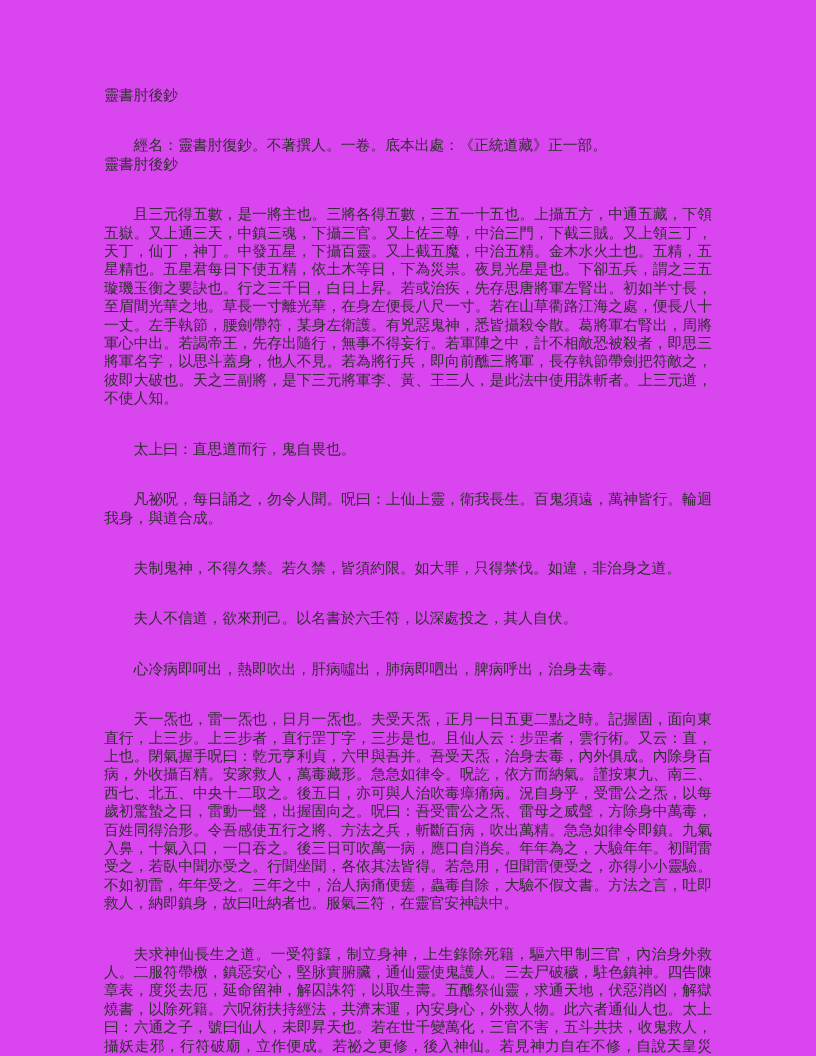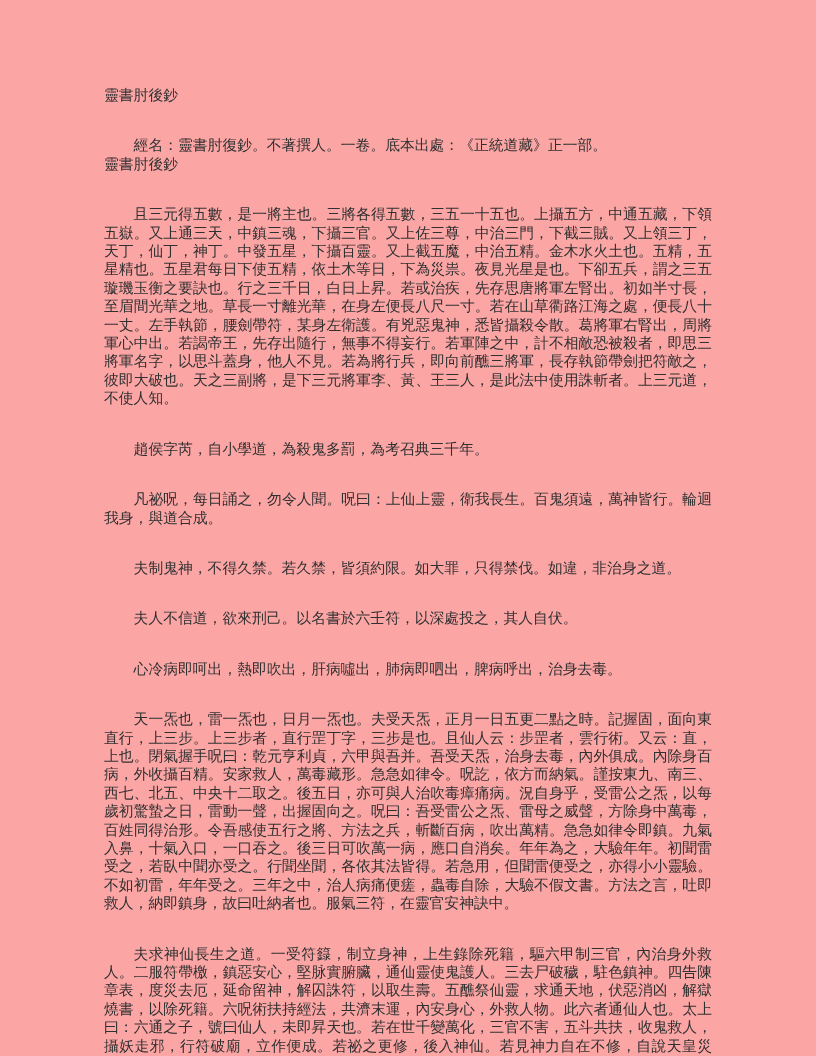--- a/index.html
+++ b/index.html
@@ -32,25 +32,25 @@
     letter-spacing: 0;
   }
   .para.indent {
     text-indent: 2em;
     margin-top: 32px;
   }
 </style>
 </head>
 <body style="background: rgb(255, 255, 255);">
 
-<div class="page" style="background: #fca5a5;">
+<div class="page" style="background: #d946ef;">
     <p class="para" style="color: rgb(48, 48, 48);">靈書肘後鈔</p>
     <p class="para indent" style="color: rgb(48, 48, 48);">經名：靈書肘復鈔。不著撰人。一卷。底本出處：《正統道藏》正一部。</p>
     <p class="para" style="color: rgb(48, 48, 48);">靈書肘後鈔</p>
     <p class="para indent" style="color: rgb(48, 48, 48);">且三元得五數，是一將主也。三將各得五數，三五一十五也。上攝五方，中通五藏，下領五嶽。又上通三天，中鎮三魂，下攝三官。又上佐三尊，中治三門，下截三賊。又上領三丁，天丁，仙丁，神丁。中發五星，下攝百靈。又上截五魔，中治五精。金木水火土也。五精，五星精也。五星君每日下使五精，依土木等日，下為災祟。夜見光星是也。下卻五兵，謂之三五璇璣玉衡之要訣也。行之三千日，白日上昇。若或治疾，先存思唐將軍左腎出。初如半寸長，至眉間光華之地。草長一寸離光華，在身左便長八尺一寸。若在山草衢路江海之處，便長八十一丈。左手執節，腰劍帶符，某身左衛護。有兇惡鬼神，悉皆攝殺令散。葛將軍右腎出，周將軍心中出。若謁帝王，先存出隨行，無事不得妄行。若軍陣之中，計不相敵恐被殺者，即思三將軍名字，以思斗蓋身，他人不見。若為將行兵，即向前醮三將軍，長存執節帶劍把符敵之，彼即大破也。天之三副將，是下三元將軍李、黃、王三人，是此法中使用誅斬者。上三元道，不使人知。</p>
-    <p class="para indent" style="color: rgb(48, 48, 48);">趙侯字芮，自小學道，為殺鬼多罰，為考召典三千年。</p>
+    <p class="para indent" style="color: rgb(48, 48, 48);">太上曰：直思道而行，鬼自畏也。</p>
     <p class="para indent" style="color: rgb(48, 48, 48);">凡祕呪，每日誦之，勿令人聞。呪曰：上仙上靈，衛我長生。百鬼須遠，萬神皆行。輪迴我身，與道合成。</p>
     <p class="para indent" style="color: rgb(48, 48, 48);">夫制鬼神，不得久禁。若久禁，皆須約限。如大罪，只得禁伐。如違，非治身之道。</p>
     <p class="para indent" style="color: rgb(48, 48, 48);">夫人不信道，欲來刑己。以名書於六壬符，以深處投之，其人自伏。</p>
     <p class="para indent" style="color: rgb(48, 48, 48);">心冷病即呵出，熱即吹出，肝病噓出，肺病即呬出，脾病呼出，治身去毒。</p>
     <p class="para indent" style="color: rgb(48, 48, 48);">天一炁也，雷一炁也，日月一炁也。夫受天炁，正月一日五更二點之時。記握固，面向東直行，上三步。上三步者，直行罡丁字，三步是也。且仙人云：步罡者，雲行術。又云：直，上也。閉氣握手呪曰：乾元亨利貞，六甲與吾并。吾受天炁，治身去毒，內外俱成。內除身百病，外收攝百精。安家救人，萬毒藏形。急急如律令。呪訖，依方而納氣。謹按東九、南三、西七、北五、中央十二取之。後五日，亦可與人治吹毒瘴痛病。況自身乎，受雷公之炁，以每歲初驚蟄之日，雷動一聲，出握固向之。呪曰：吾受雷公之炁、雷母之威聲，方除身中萬毒，百姓同得治形。令吾感使五行之將、方法之兵，斬斷百病，吹出萬精。急急如律令即鎮。九氣入鼻，十氣入口，一口吞之。後三日可吹萬一病，應口自消矣。年年為之，大驗年年。初聞雷受之，若臥中聞亦受之。行聞坐聞，各依其法皆得。若急用，但聞雷便受之，亦得小小靈驗。不如初雷，年年受之。三年之中，治人病痛便瘥，蟲毒自除，大驗不假文書。方法之言，吐即救人，納即鎮身，故曰吐納者也。服氣三符，在靈官安神訣中。</p>
     <p class="para indent" style="color: rgb(48, 48, 48);">夫求神仙長生之道。一受符籙，制立身神，上生錄除死籍，驅六甲制三官，內治身外救人。二服符帶檄，鎮惡安心，堅脉實腑臟，通仙靈使鬼護人。三去尸破穢，駐色鎮神。四告陳章表，度災去厄，延命留神，解囚誅符，以取生壽。五醮祭仙靈，求通天地，伏惡消凶，解獄燒書，以除死籍。六呪術扶持經法，共濟末運，內安身心，外救人物。此六者通仙人也。太上曰：六通之子，號曰仙人，未即昇天也。若在世千變萬化，三官不害，五斗共扶，收鬼救人，攝妖走邪，行符破廟，立作便成。若祕之更修，後入神仙。若見神力自在不修，自說天皇災變，妄召是非，衒法廣傳，百千集會講談，如此者三官惡之，必奏太上，泄天之機失道而死。</p>
   </div>
 
 </body></html>

